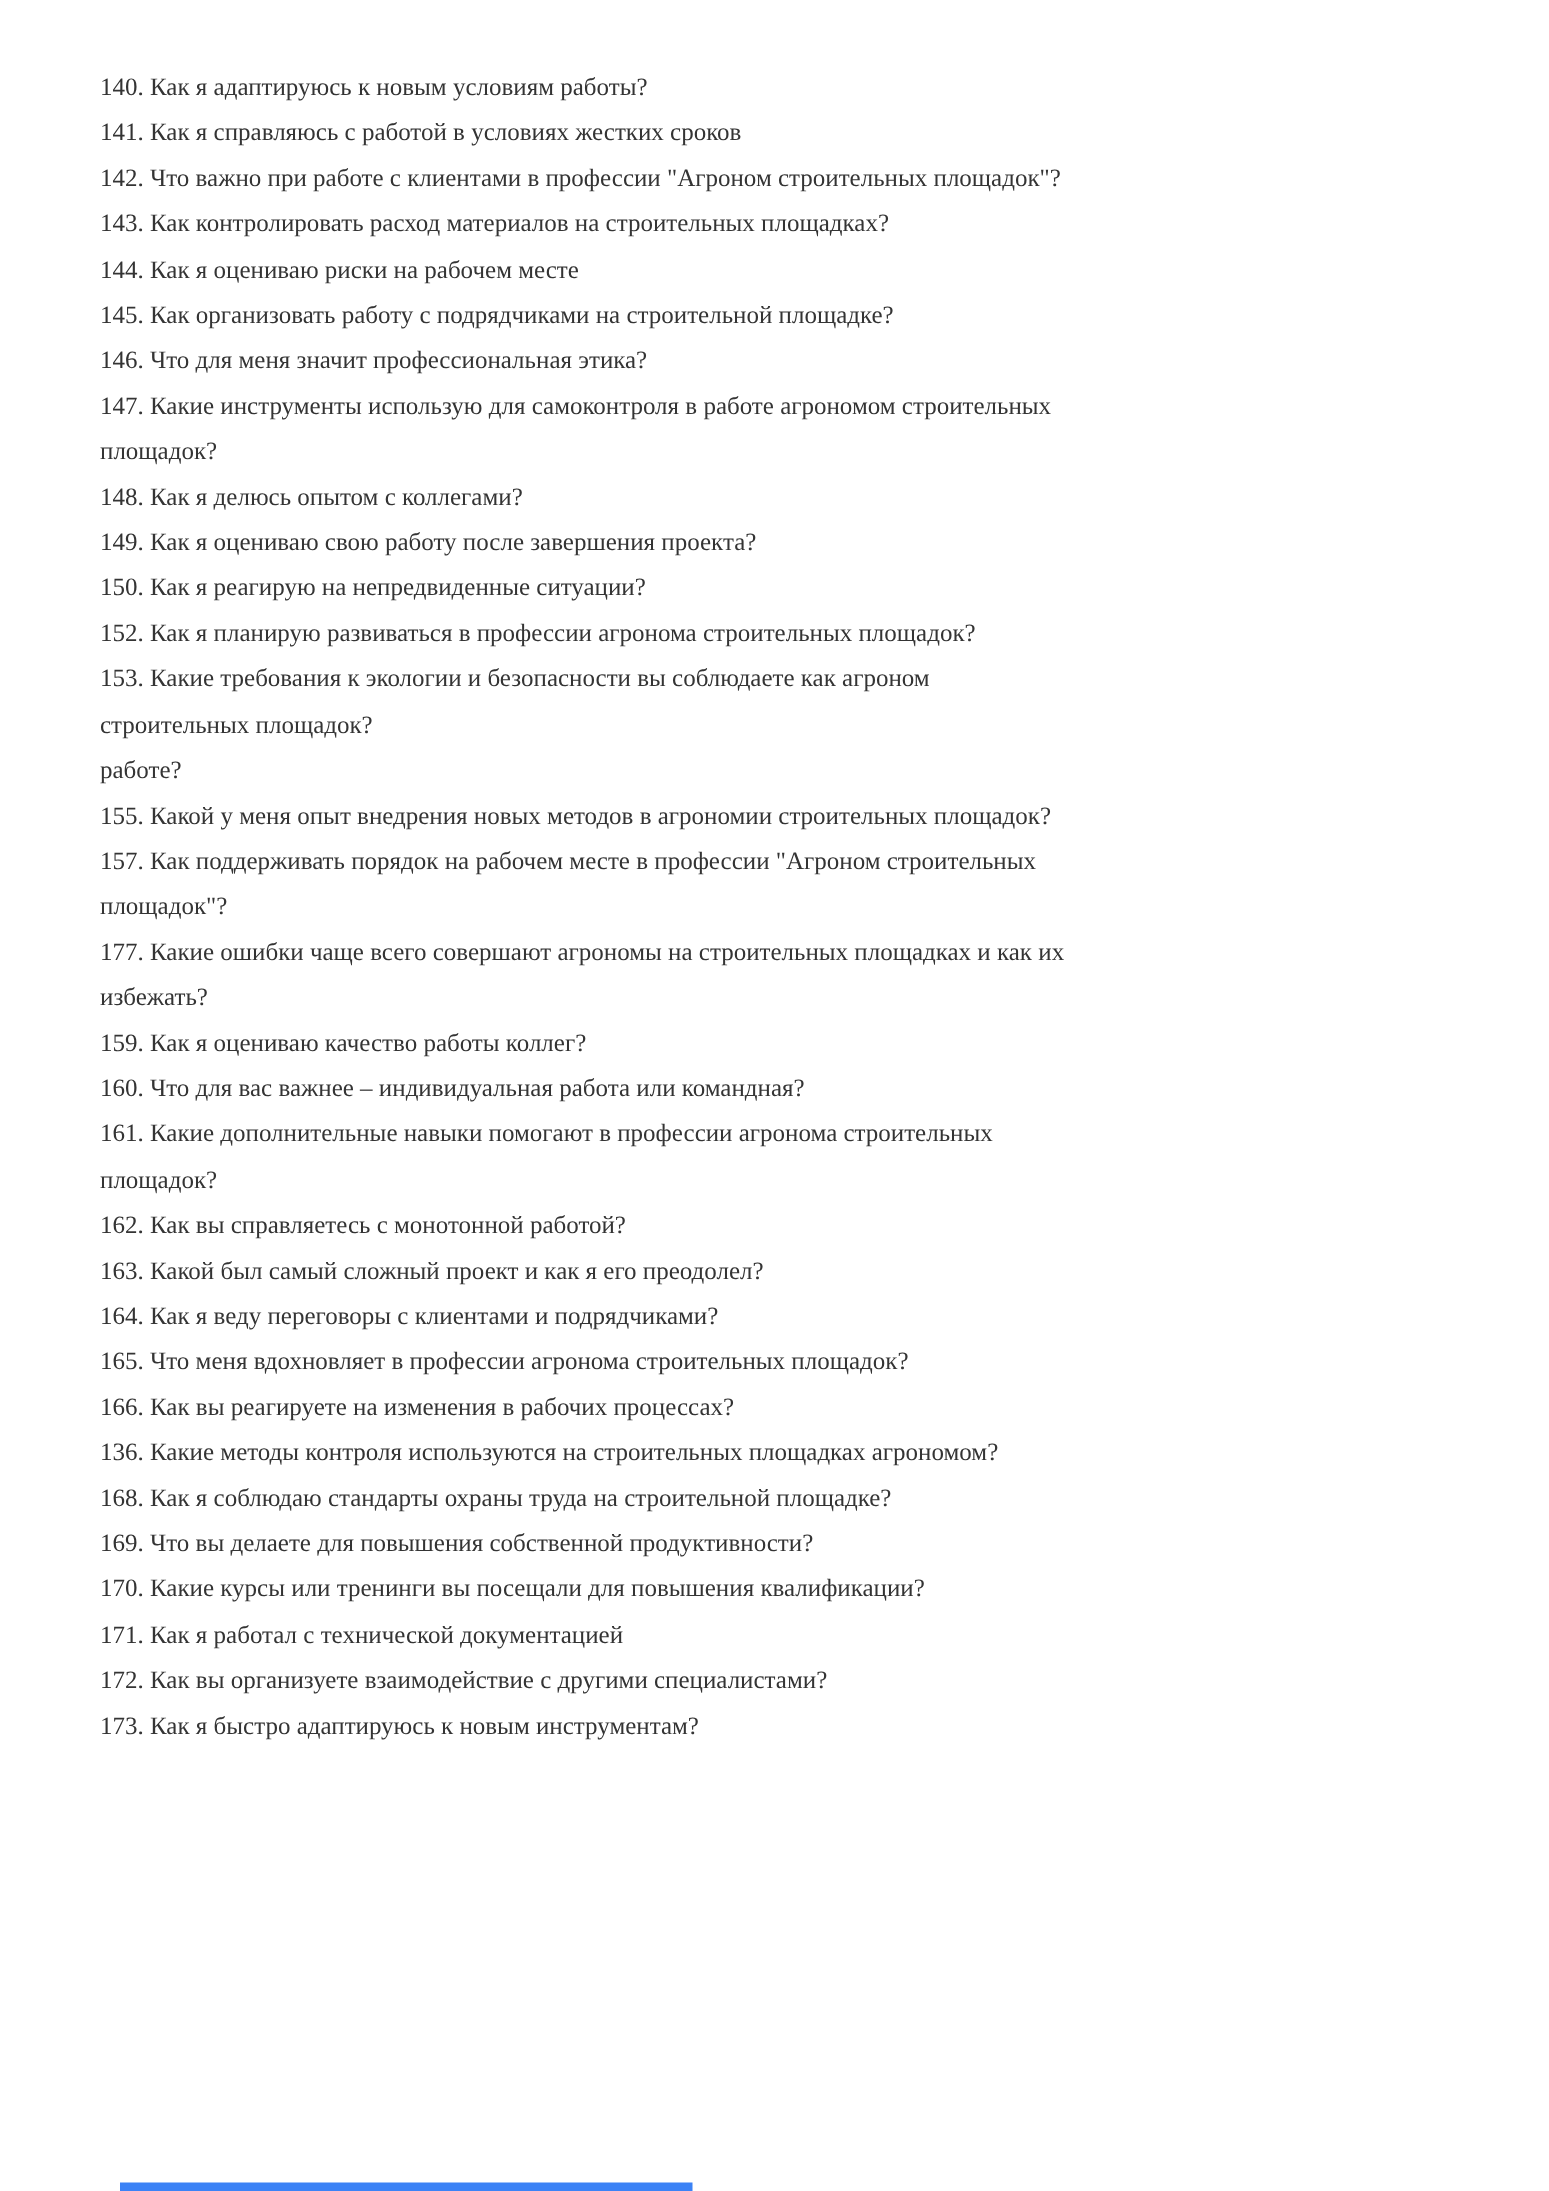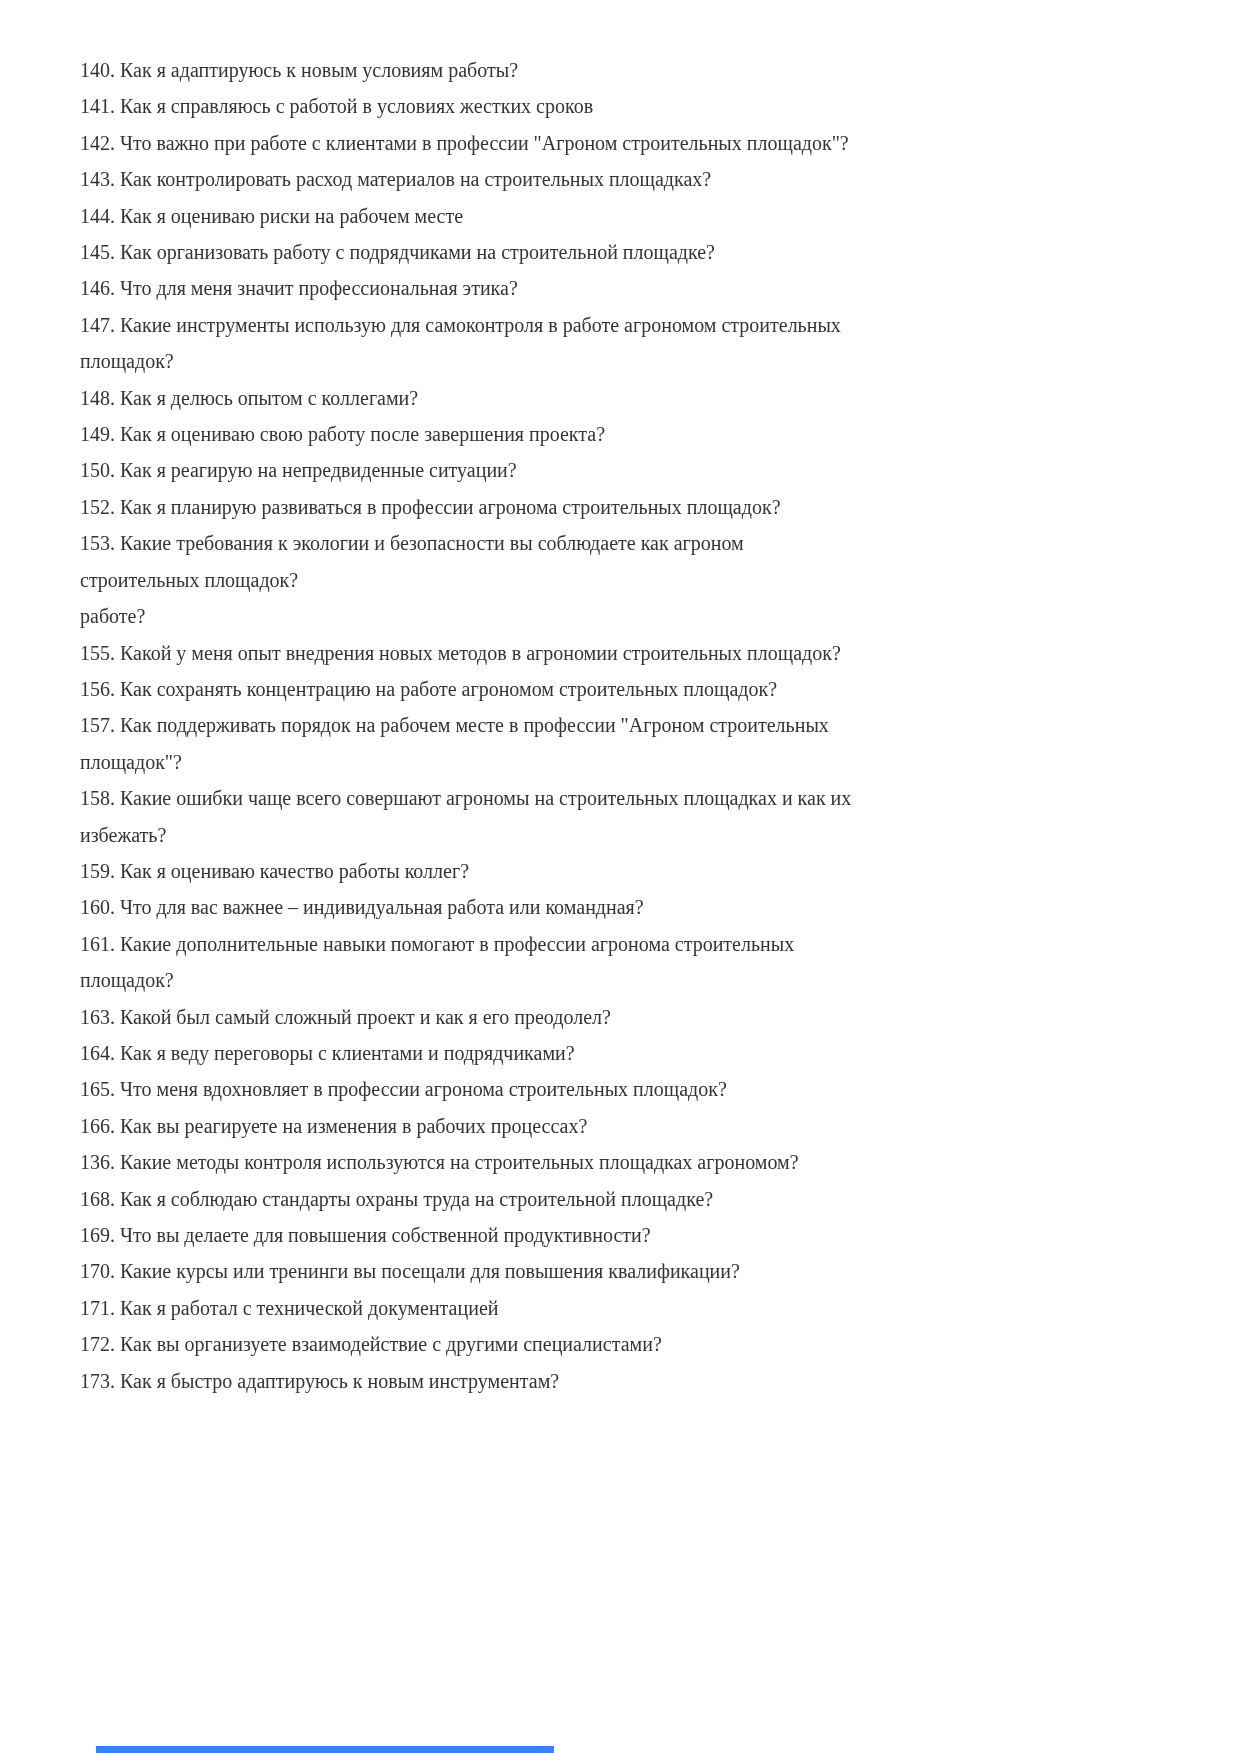--- a/index.html
+++ b/index.html
@@ -89,39 +89,39 @@
         <span class="line">153. Какие требования к экологии и безопасности вы соблюдаете как агроном</span>
         <span class="line">строительных площадок?</span>
       </p>
       <p class="question">
         <span class="line">работе?</span>
       </p>
       <p class="question">
         <span class="line">155. Какой у меня опыт внедрения новых методов в агрономии строительных площадок?</span>
       </p>
       <p class="question">
-        <span class="line">156. Как сохранять концентрацию на работе агрономом строительных площадок?</span>
-      </p>
-      <p class="question">
         <span class="line">157. Как поддерживать порядок на рабочем месте в профессии "Агроном строительных</span>
         <span class="line">площадок"?</span>
       </p>
       <p class="question">
-        <span class="line">158. Какие ошибки чаще всего совершают агрономы на строительных площадках и как их</span>
+        <span class="line">177. Какие ошибки чаще всего совершают агрономы на строительных площадках и как их</span>
         <span class="line">избежать?</span>
       </p>
       <p class="question">
         <span class="line">159. Как я оцениваю качество работы коллег?</span>
       </p>
       <p class="question">
         <span class="line">160. Что для вас важнее – индивидуальная работа или командная?</span>
       </p>
       <p class="question">
         <span class="line">161. Какие дополнительные навыки помогают в профессии агронома строительных</span>
         <span class="line">площадок?</span>
+      </p>
+      <p class="question">
+        <span class="line">162. Как вы справляетесь с монотонной работой?</span>
       </p>
       <p class="question">
         <span class="line">163. Какой был самый сложный проект и как я его преодолел?</span>
       </p>
       <p class="question">
         <span class="line">164. Как я веду переговоры с клиентами и подрядчиками?</span>
       </p>
       <p class="question">
         <span class="line">165. Что меня вдохновляет в профессии агронома строительных площадок?</span>
       </p>

